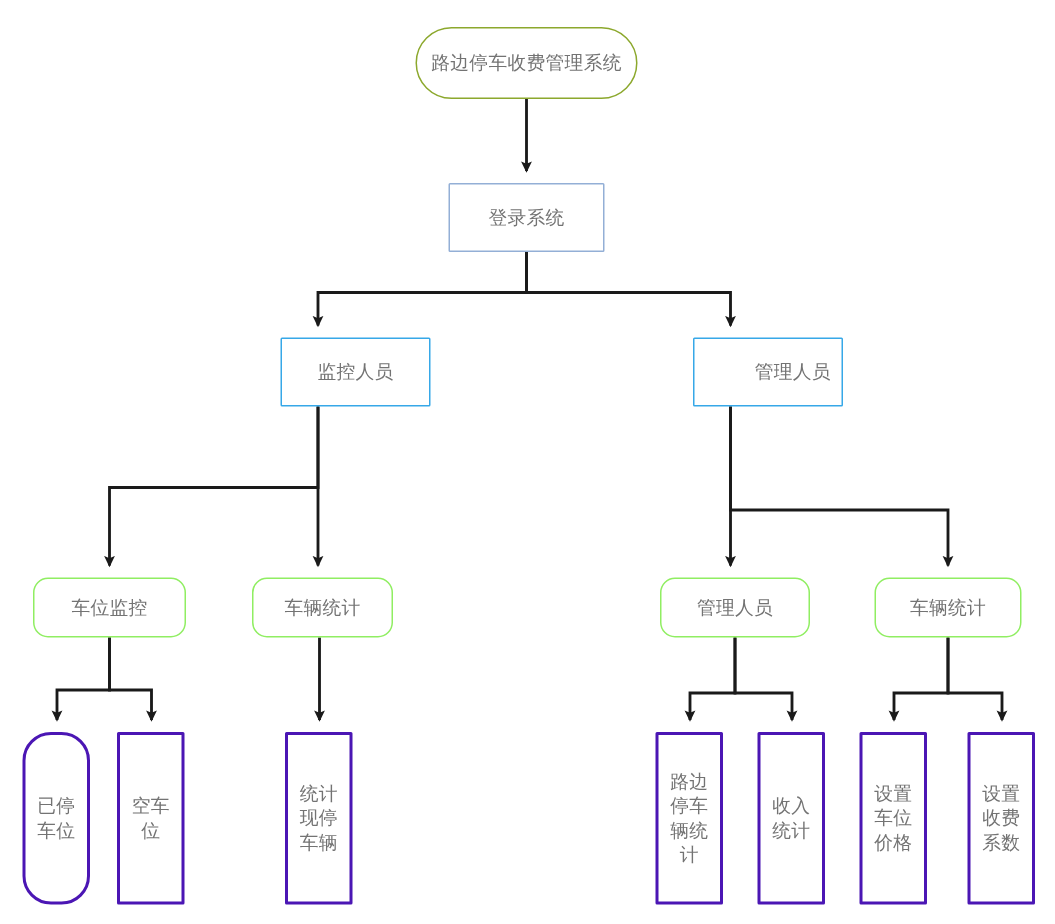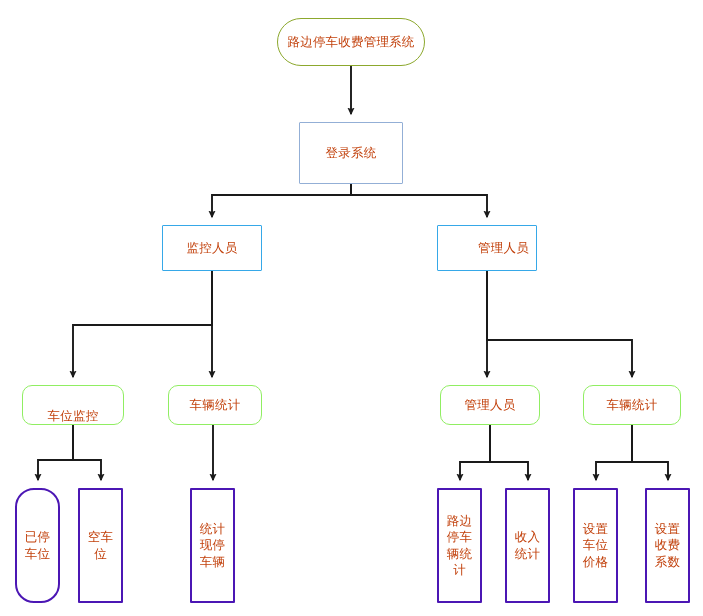--- a/index.html
+++ b/index.html
@@ -34,36 +34,37 @@
     box-sizing: border-box;
     display: flex;
     align-items: center;
     justify-content: center;
     background: #ffffff;
     text-align: center;
   }
   .node .node-label {
     display: block;
     line-height: 1.18;
-    color: #c2410c;
+    color: #737373;
     font-size: 12.5px;
     letter-spacing: 0.2px;
   }
   .node-root {
     border: 1.6px solid #8CA82D;
     border-radius: 26px;
   }
   .node-root .node-label { font-size: 12.5px; }
   .node-process {
     border: 1.4px solid #93AFD6;
     border-radius: 1px;
   }
   .node-role {
     border: 1.6px solid #36A8E8;
     border-radius: 1px;
+    margin-left: 25px;
   }
   .node-func {
     border: 1.7px solid #90EE62;
     border-radius: 10px;
   }
   .node-leaf {
     border: 2px solid #4B16B4;
     border-radius: 1px;
     padding: 6px 2px;
     align-items: center;
@@ -99,30 +100,30 @@
         <path d="M 490,425 L 490,462 L 460,462 L 460,480" fill="none" stroke="#1a1a1a" stroke-width="1.9" stroke-linecap="butt" stroke-linejoin="miter" marker-end="url(#arrowhead)"></path>
         <path d="M 490,425 L 490,462 L 528,462 L 528,480" fill="none" stroke="#1a1a1a" stroke-width="1.9" stroke-linecap="butt" stroke-linejoin="miter" marker-end="url(#arrowhead)"></path>
         <path d="M 632,425 L 632,462 L 596,462 L 596,480" fill="none" stroke="#1a1a1a" stroke-width="1.9" stroke-linecap="butt" stroke-linejoin="miter" marker-end="url(#arrowhead)"></path>
         <path d="M 632,425 L 632,462 L 668,462 L 668,480" fill="none" stroke="#1a1a1a" stroke-width="1.9" stroke-linecap="butt" stroke-linejoin="miter" marker-end="url(#arrowhead)"></path>
       </g>
   </svg>
   <div id="nodes-group">
       <div class="node node-root" style="left: 277px; top: 18px; width: 148px; height: 48px;">
         <span class="node-label">路边停车收费管理系统</span>
       </div>
-      <div class="node node-process" style="left: 299px; top: 122px; width: 104px; height: 62px; font-family: Liberation Serif, serif;">
+      <div class="node node-process" style="left: 299px; top: 122px; width: 104px; height: 46px; font-family: Liberation Serif, serif;">
         <span class="node-label">登录系统</span>
       </div>
       <div class="node node-role" style="left: 162px; top: 225px; width: 100px; height: 46px;">
         <span class="node-label">监控人员</span>
       </div>
       <div class="node node-role" style="left: 437px; top: 225px; width: 100px; height: 46px; padding-left: 33px;">
         <span class="node-label">管理人员</span>
       </div>
-      <div class="node node-func" style="left: 22px; top: 385px; width: 102px; height: 40px; align-items: flex-end;">
+      <div class="node node-func" style="left: 22px; top: 385px; width: 102px; height: 40px;">
         <span class="node-label">车位监控</span>
       </div>
       <div class="node node-func" style="left: 168px; top: 385px; width: 94px; height: 40px;">
         <span class="node-label">车辆统计</span>
       </div>
       <div class="node node-func" style="left: 440px; top: 385px; width: 100px; height: 40px;">
         <span class="node-label">管理人员</span>
       </div>
       <div class="node node-func" style="left: 583px; top: 385px; width: 98px; height: 40px;">
         <span class="node-label">车辆统计</span>

